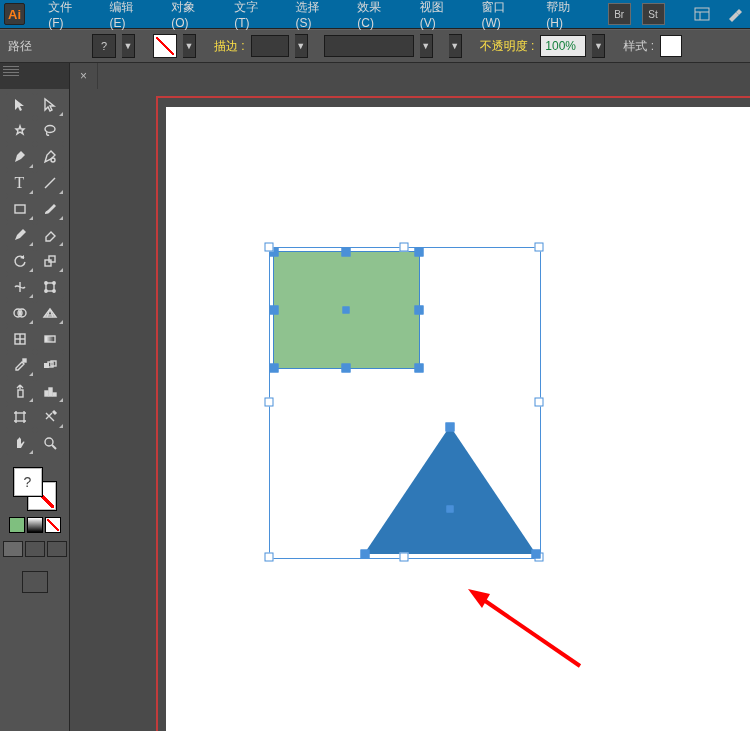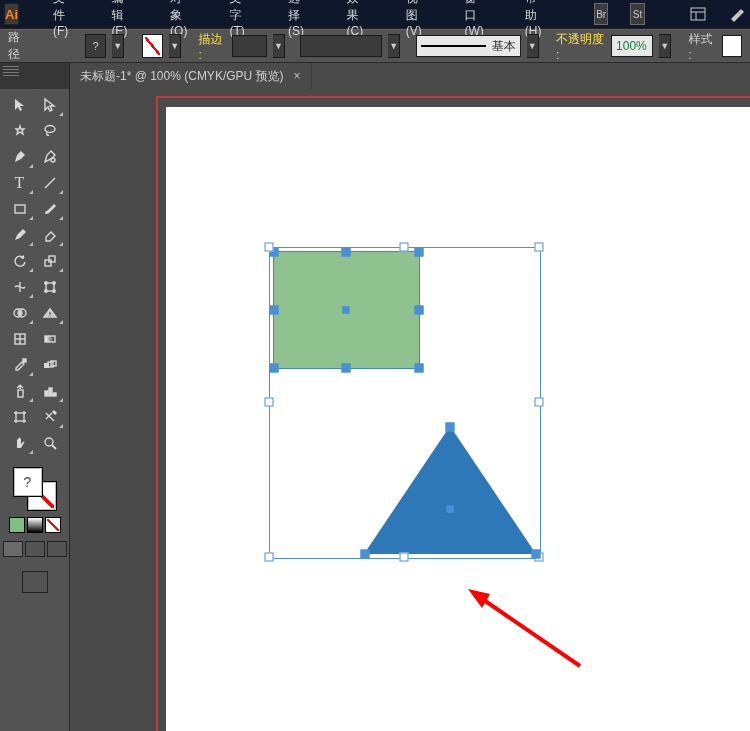--- a/index.html
+++ b/index.html
@@ -1,17 +1,17 @@
 <!DOCTYPE html>
 <html><head>
 <meta charset="utf-8">
 <style>
 html,body{margin:0;padding:0;width:750px;height:731px;background:#4a4a4a;font-family:"Microsoft YaHei",Tahoma,Arial,sans-serif;font-size:12px;color:#ccc;overflow:hidden;user-select:none}
 
-.menubar{display:flex;align-items:center;height:28px;background:#0f172a;border-bottom:1px solid #222;padding:0 4px;gap:18px}
+.menubar{display:flex;align-items:center;height:28px;background:#0369a1;border-bottom:1px solid #222;padding:0 4px;gap:7px}
 .ai-logo{width:22px;height:20px;background:#3b3b3b;color:#ff7f18;font-weight:bold;font-size:13px;display:flex;align-items:center;justify-content:center;border:1px solid #222;border-radius:2px;margin-right:6px}
 .menu-item{padding:4px 10px;color:#d8d8d8;cursor:default}
 .menubar .spacer{flex:1}
 .mini-btn{width:24px;height:20px;border:1px solid #6b6b6b;margin:0 2px;display:flex;align-items:center;justify-content:center;color:#c8c8c8;font-size:10px;background:#3b3b3b}
 .mini-btn.plain{border:none;background:transparent}
 
 .controlbar{display:flex;align-items:center;height:32px;background:#535353;border-top:1px solid #616161;border-bottom:1px solid #2a2a2a;padding:0 8px;gap:6px}
 .ctl-label{color:#cfcfcf}
 .ctl-label.orange{color:#fde047}
 .swatch-box{width:22px;height:22px;border:1px solid #1a1a1a;background:#fff;position:relative}
@@ -110,40 +110,35 @@
   <div class="swatch-box none"></div>
   <div class="dd-arrow">▼</div>
   <div style="width:6px"></div>
   <span class="ctl-label orange">描边 :</span>
   <div class="num-field w28"></div>
   <div class="dd-arrow">▼</div>
   <div style="width:4px"></div>
   <div class="num-field w80"></div>
   <div class="dd-arrow">▼</div>
   <div style="width:4px"></div>
-  <div class="stroke-preview">
-    <div class="line"></div>
-      <span>基本</span>
-  </div>
   <div class="dd-arrow">▼</div>
   <div style="width:6px"></div>
   <span class="ctl-label orange">不透明度 :</span>
   <div class="num-field light">100%</div>
   <div class="dd-arrow">▼</div>
   <div style="width:6px"></div>
   <span class="ctl-label">样式 :</span>
   <div class="style-sw"></div>
 </div>
 
 <div class="dockstrip">
   <div class="side-gutter">
       <div class="grip"></div>
     </div>
   <div class="doc-tab">
-    <span>未标题-1* @ 100% (CMYK/GPU 预览)</span>
     <span class="close">×</span>
   </div>
 </div>
 
 <div class="workarea">
 
   <div class="toolcol">
     <div class="toolgrid">
       <div class="tool">
           <svg viewBox="0 0 16 16">

